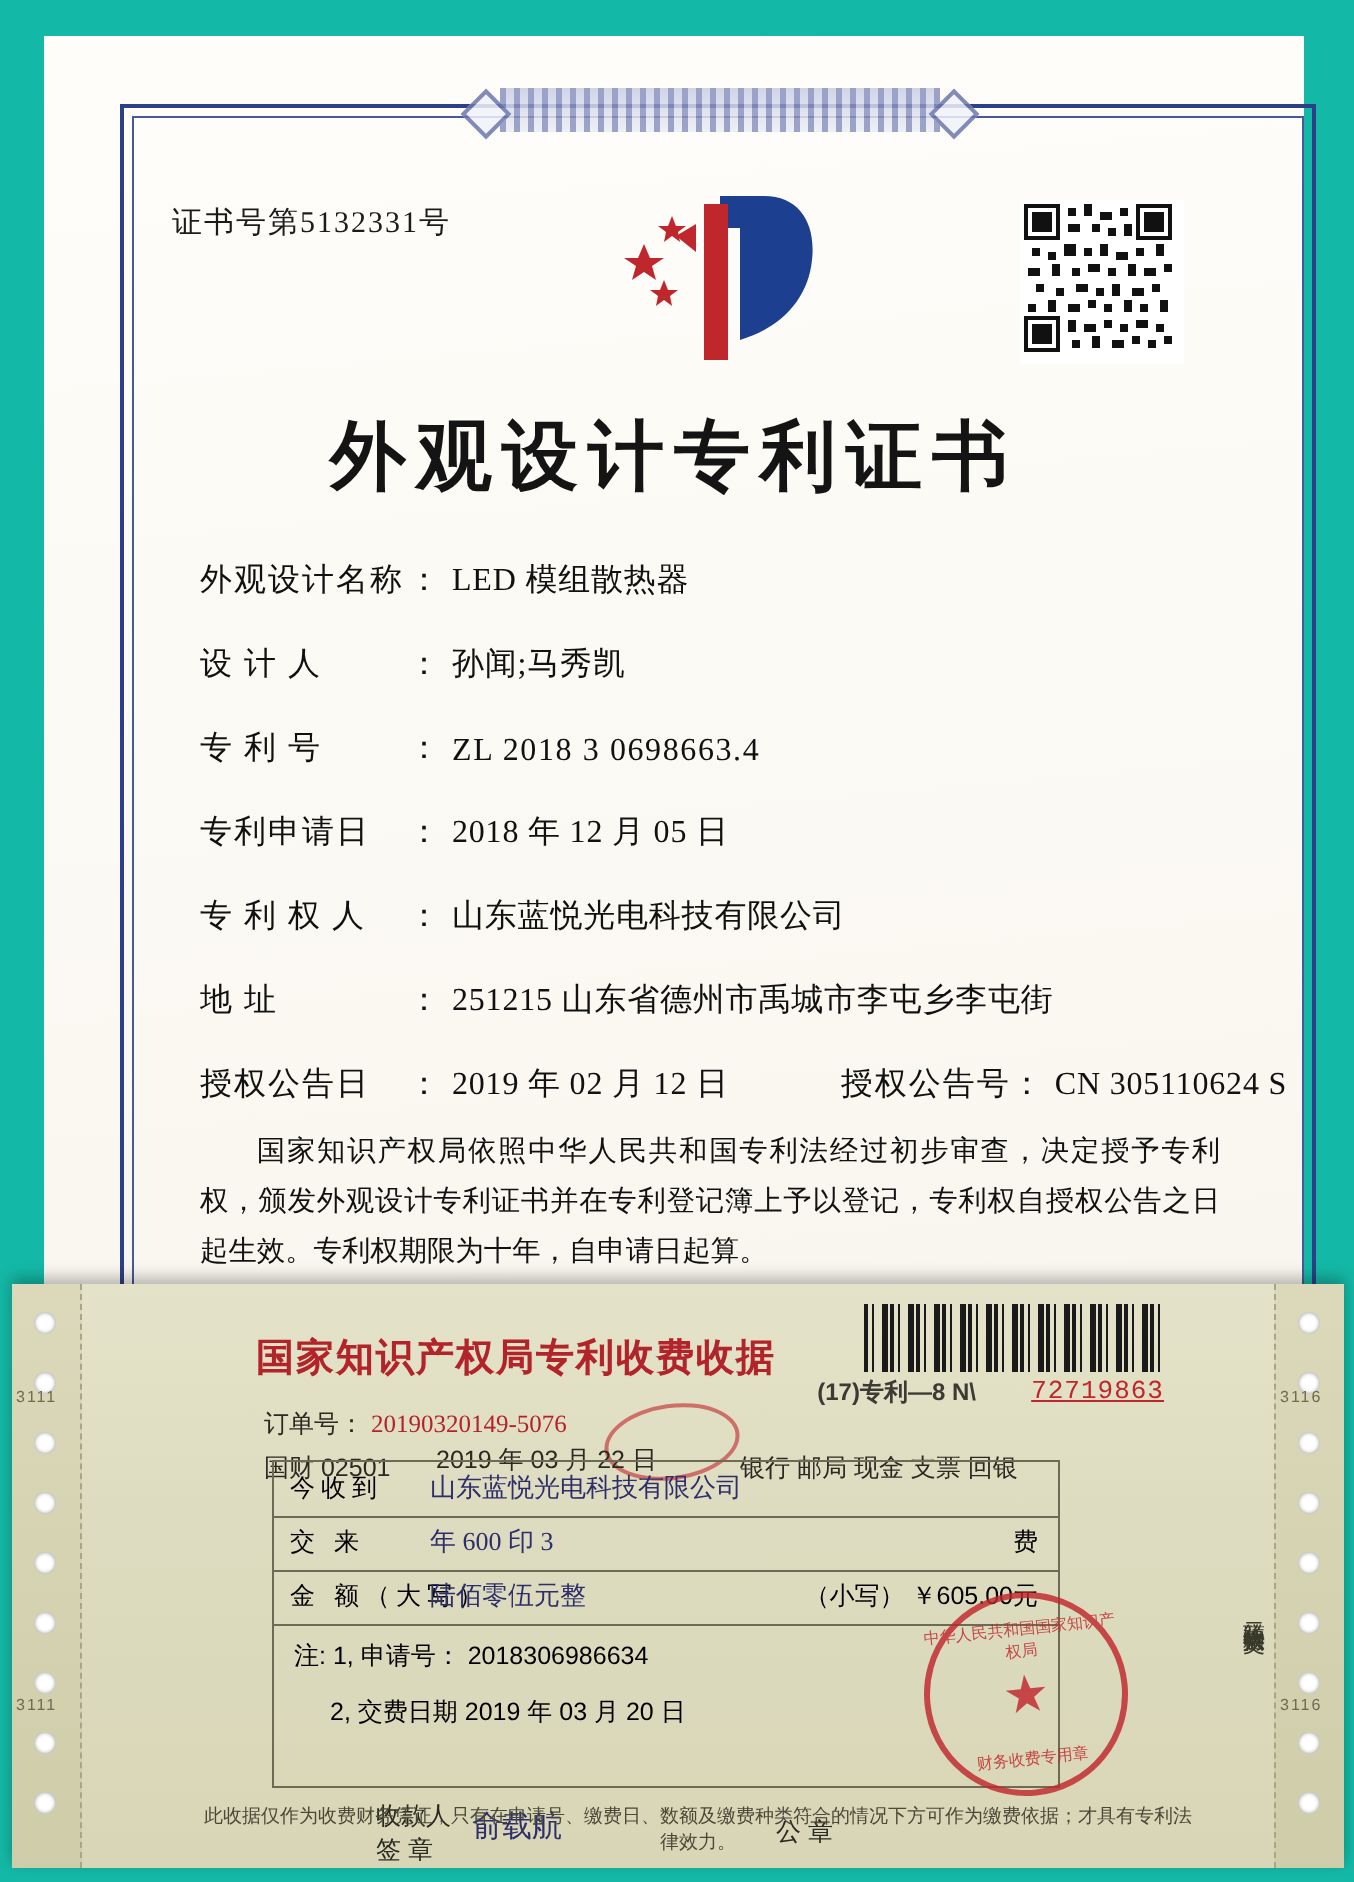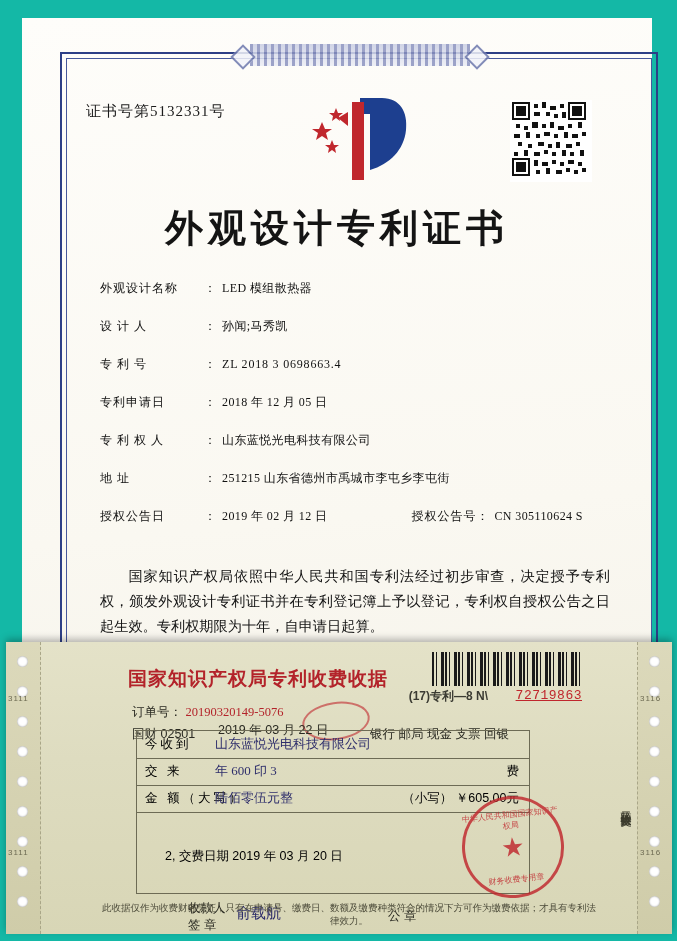--- a/index.html
+++ b/index.html
@@ -106,40 +106,40 @@
   }
 
   
   .fields {
     position: absolute;
     left: 78px; top: 262px;
     width: 520px;
   }
   .field-row {
     display: flex;
-    align-items: center;
+    align-items: flex-end;
     margin-bottom: 21px;
-    font-size: 12px;
+    font-size: 16px;
     color: #111;
     white-space: nowrap;
   }
   .field-label {
     width: 104px;
     flex: 0 0 104px;
     letter-spacing: 1px;
   }
   .field-colon { margin-right: 6px; }
   .field-value { letter-spacing: .4px; }
   .field-value.mono { font-family: "Liberation Serif", serif; letter-spacing: .8px; }
   .field-extra {
     margin-left: 56px;
     display: flex;
     align-items: baseline;
   }
-  .field-extra .field-label { width: auto; flex: none; margin-left: 28px; }
+  .field-extra .field-label { width: auto; flex: none; }
 
   
   .cert-paras {
     position: absolute;
     left: 78px; top: 546px;
     width: 510px;
     font-size: 14.2px;
     line-height: 1.75;
     color: #121212;
     text-align: justify;
@@ -534,20 +534,21 @@
         <span class="cell-label">交 来</span>
         <span class="cell-val">年 600 印 3</span>
         <span class="cell-right">费</span>
       </div>
       <div class="row r2">
         <span class="cell-label">金 额（大写）</span>
         <span class="cell-val">陆佰零伍元整</span>
         <span class="cell-right">（小写）  ￥605.00元</span>
       </div>
       <div class="row r3">
+        <span class="cell-label" style="letter-spacing:0; left:10px; top:8px;">注: 1, 申请号：  2018306986634</span>
         <span class="cell-label" style="letter-spacing:0; left:28px; top:36px;">2, 交费日期  2019 年 03 月 20 日</span>
       </div>
     </div>
 
     <div class="vert-col">第二联  待交款人收据</div>
 
     <div class="r-line" style="left:148px; top:258px;">收款人</div>
     <div class="r-line" style="left:148px; top:275px;">签 章</div>
     <div class="r-line r-hand" style="left:196px; top:262px; font-size:15px;">俞载航</div>
     <div class="r-line" style="left:348px; top:266px;">公 章</div>

